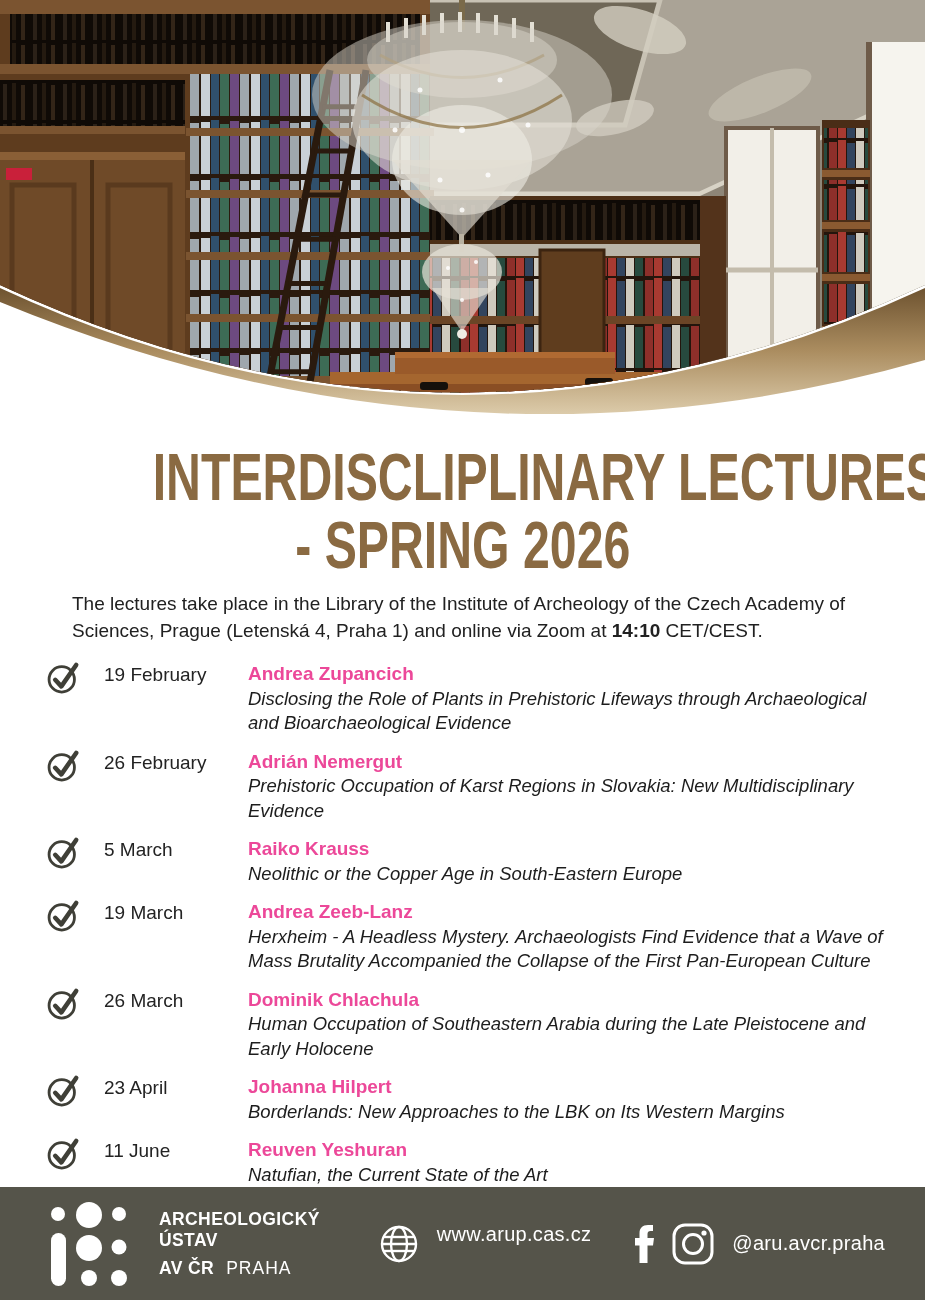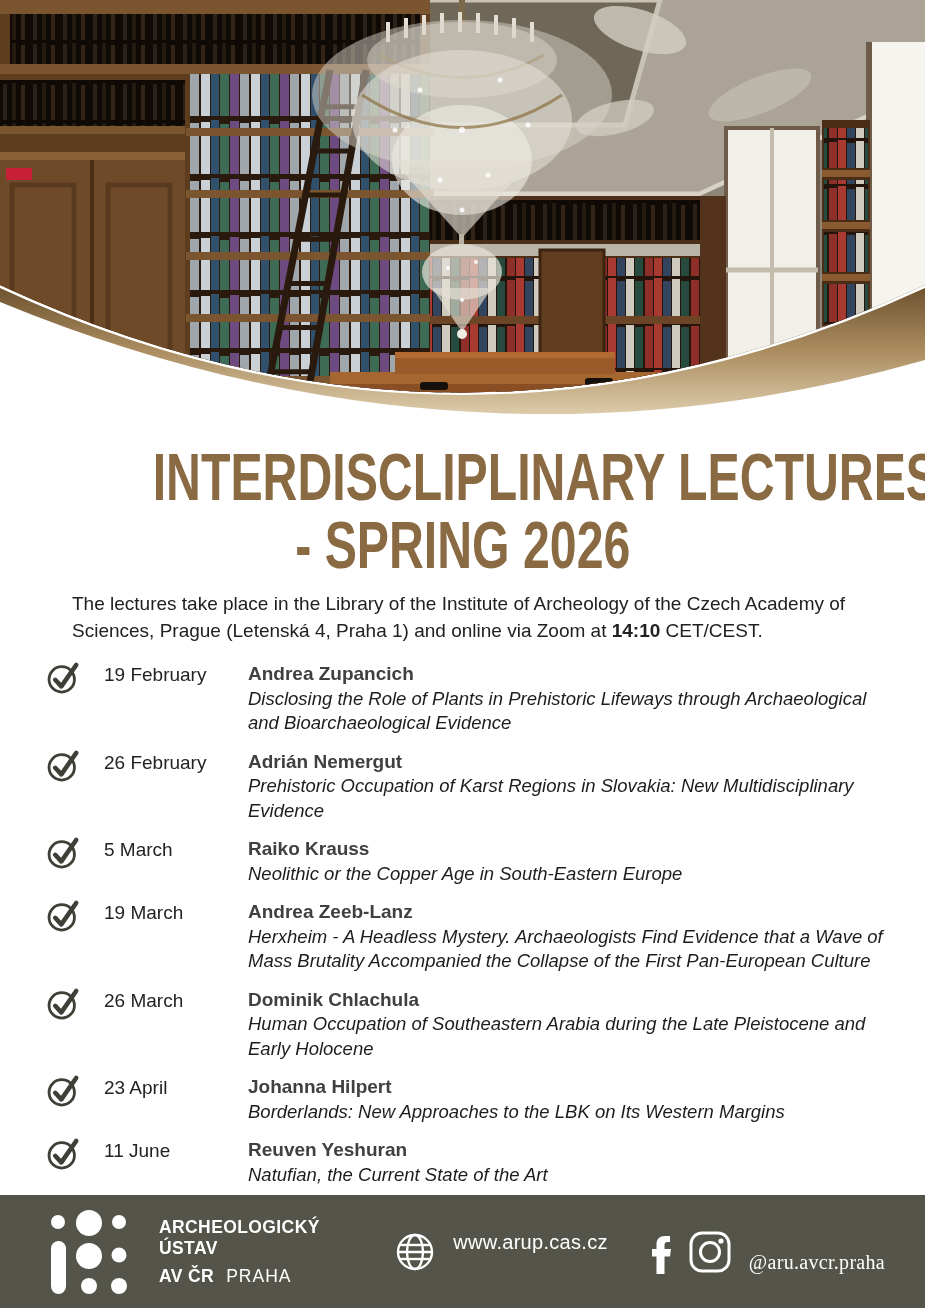--- a/index.html
+++ b/index.html
@@ -66,35 +66,35 @@
     padding-top:3px;
     color:#232323;
   }
   .details { display:block; }
   .speaker {
     display:block;
     font-weight:bold;
     font-size:19px;
     line-height:24.5px;
     padding-top:1px;
-    color:#404040;
+    color:#ec4899;
   }
   .topic {
     display:block;
     font-size:18.5px;
     line-height:24.5px;
     color:#1d1d1d;
     max-width:635px;
     font-style:italic;
   }
 
   
   .footer {
     position:absolute;
-    left:0; bottom:0;
+    left:0; bottom:8px;
     width:925px; height:113px;
     background:#55544a;
     display:flex;
     align-items:center;
     padding:0 40px 0 44px;
     color:#ffffff;
   }
   .org { margin-left:25px; }
   .org-line1 {
     font-weight:bold;
@@ -110,21 +110,21 @@
   }
   .org-line2 .b { font-weight:bold; }
   .org-line2 .r { font-weight:normal; margin-left:12px; letter-spacing:1px; }
   .webgroup {
     margin-left:54px;
     display:flex; align-items:flex-start;
   }
   .website { font-size:20px; margin-left:17px; letter-spacing:0.3px; }
   .socialgroup {
     margin-left:44px;
-    display:flex; align-items:flex-end;font-family:Liberation Serif, serif;
+    display:flex; align-items:center;
   }
   .fb { margin-right:16px; }
   .handle { font-size:20px; margin-left:17px; letter-spacing:0.3px; }
   svg { overflow:visible; }
 </style>
 </head>
 <body>
 
 <div class="page">
 

